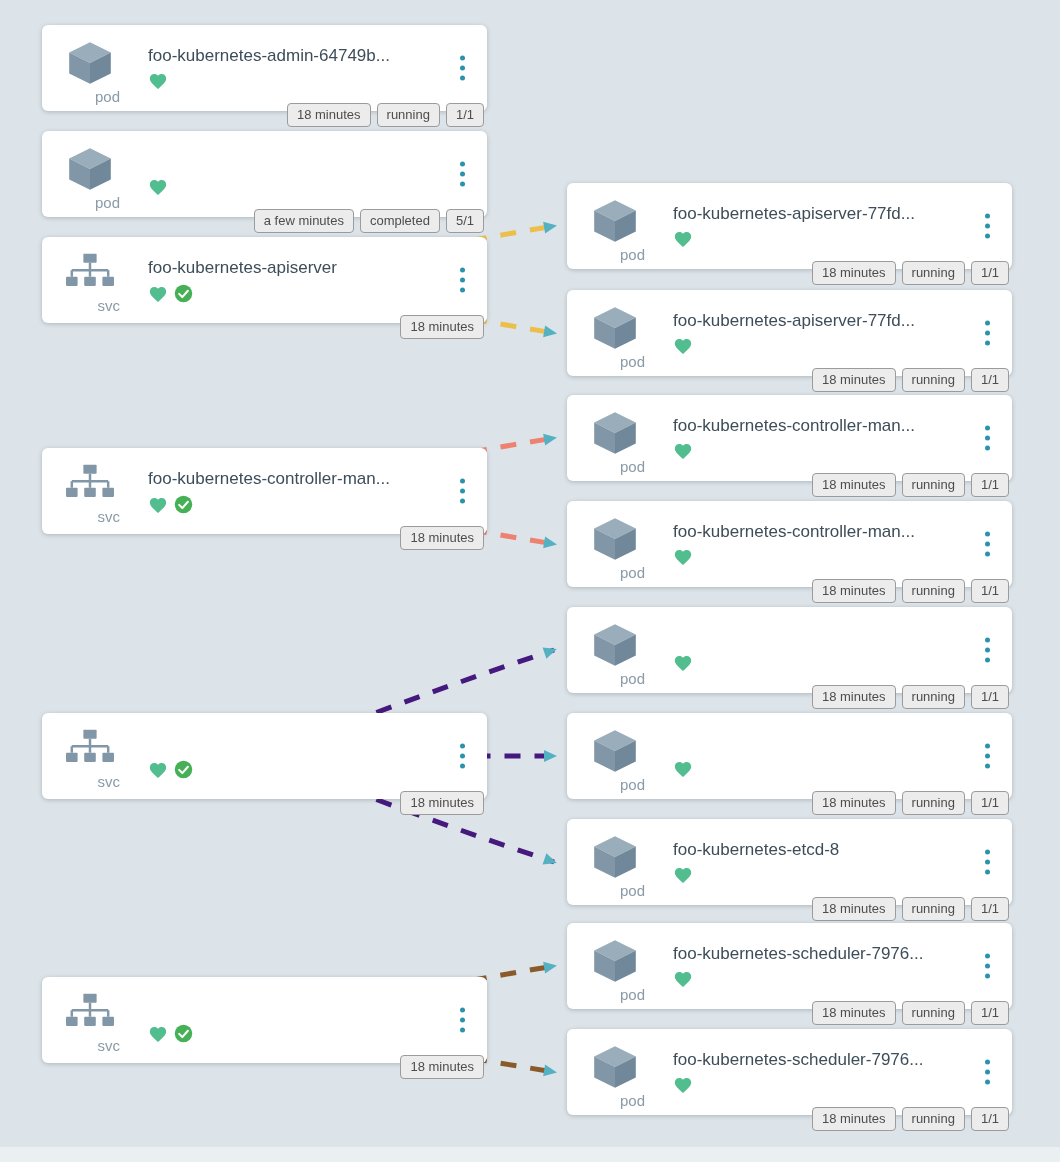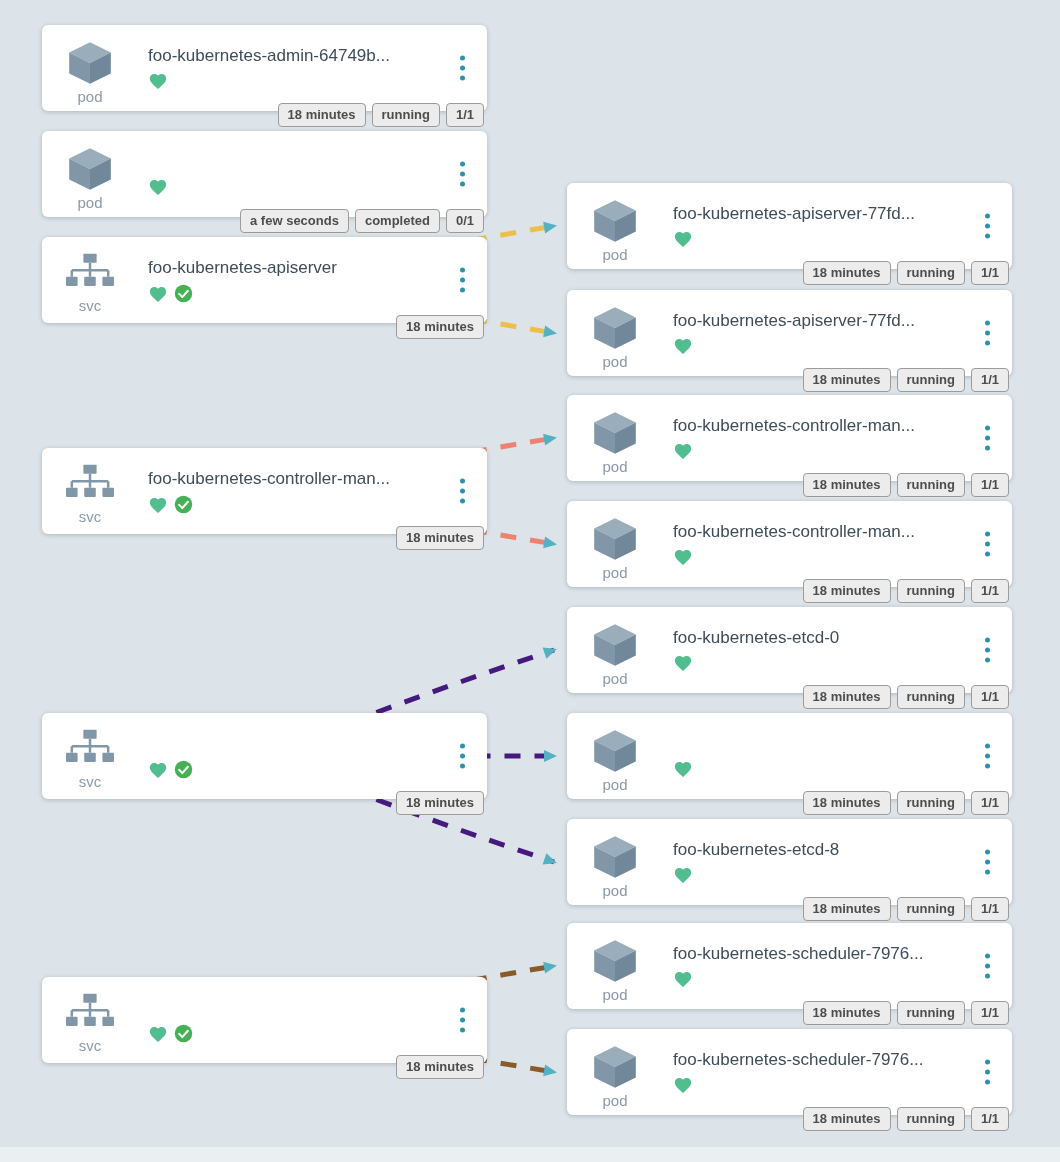--- a/index.html
+++ b/index.html
@@ -11,21 +11,21 @@
   #edges-layer { position:absolute; left:0; top:0; z-index:0; }
 
   .node-card {
     position:absolute;
     background: var(--card-bg);
     border-radius:6px;
     box-shadow: 0 1px 4px rgba(50,65,75,.28);
     z-index:1;
   }
 
-  .node-icon { position:absolute; left:18px; top:15px; width:60px; text-align:center; }
+  .node-icon { position:absolute; left:18px; top:15px; width:60px; text-align:right; }
   .node-icon svg { display:block; margin:0 auto; }
   .kind-label { font-size:15px; color: var(--kind-label); margin-top:2px; }
 
   .pod-face-top   { fill: var(--icon-top); }
   .pod-face-left  { fill: var(--icon-left); }
   .pod-face-right { fill: var(--icon-right); }
   .svc-shape { fill: var(--icon-left); }
   .svc-line  { stroke: var(--icon-left); stroke-width:3; fill:none; }
 
   .node-title {
@@ -45,21 +45,20 @@
   .kebab .dot { width:5px; height:5px; border-radius:50%; background: var(--kebab); }
 
   .badge-row { position:absolute; right:3px; top:78px; display:flex; gap:6px; z-index:2; }
   .badge {
     font-size:13px; line-height:16px; padding:3px 9px;
     background: var(--badge-bg);
     border:1px solid var(--badge-border);
     border-radius:4px;
     color: var(--badge-text);
     white-space:nowrap;
-    font-weight:bold;
   }
 
   .bottom-strip { position:absolute; left:0; right:0; bottom:0; height:15px; background: var(--footer-bg); z-index:0; }
 </style>
 </head>
 <body>
 
 <div id="stage" style="width: 1060px; height: 1162px;">
   <svg id="edges-layer" width="1060" height="1162" viewBox="0 0 1060 1162">
       <defs>
@@ -121,23 +120,23 @@
         <path d="M12 20.8l-1.45-1.32C5.4 14.86 2 11.78 2 8 2 4.92 4.42 2.5 7.5 2.5c1.74 0 3.41.81 4.5 2.09C13.09 3.31 14.76 2.5 16.5 2.5 19.58 2.5 22 4.92 22 8c0 3.78-3.4 6.86-8.55 11.5L12 20.8z"></path>
       </svg>
 
     </div>
     <div class="kebab">
       <span class="dot"></span>
       <span class="dot"></span>
       <span class="dot"></span>
     </div>
     <div class="badge-row">
-        <span class="badge">a few seconds</span>
+        <span class="badge">a few minutes</span>
         <span class="badge">completed</span>
-        <span class="badge">0/1</span>
+        <span class="badge">5/1</span>
       </div>
   </div>
     <div class="node-card" style="left: 42px; top: 237px; width: 445px; height: 86px;">
     <div class="node-icon">
 
       <svg width="50" height="43" viewBox="0 0 60 52" aria-hidden="true">
         <rect class="svc-shape" x="22" y="2" width="16" height="11" rx="1"></rect>
         <path class="svc-line" d="M30 13 V22 M8 22 H52 M8 22 V30 M30 22 V30 M52 22 V30"></path>
         <rect class="svc-shape" x="1" y="30" width="14" height="11" rx="1"></rect>
         <rect class="svc-shape" x="23" y="30" width="14" height="11" rx="1"></rect>
@@ -370,21 +369,20 @@
     <div class="node-card" style="left: 567px; top: 607px; width: 445px; height: 86px;">
     <div class="node-icon">
       <svg width="48" height="46" viewBox="0 0 60 56" aria-hidden="true">
         <polygon class="pod-face-top" points="30,2 56,15 30,28 4,15"></polygon>
         <polygon class="pod-face-left" points="4,15 30,28 30,54 4,41"></polygon>
         <polygon class="pod-face-right" points="56,15 30,28 30,54 56,41"></polygon>
       </svg>
 
       <div class="kind-label">pod</div>
     </div>
-    <div class="node-title">foo-kubernetes-etcd-0</div>
     <div class="health-row">
       <svg class="heart-icon" width="20" height="18" viewBox="0 0 24 22" aria-hidden="true">
         <path d="M12 20.8l-1.45-1.32C5.4 14.86 2 11.78 2 8 2 4.92 4.42 2.5 7.5 2.5c1.74 0 3.41.81 4.5 2.09C13.09 3.31 14.76 2.5 16.5 2.5 19.58 2.5 22 4.92 22 8c0 3.78-3.4 6.86-8.55 11.5L12 20.8z"></path>
       </svg>
 
     </div>
     <div class="kebab">
       <span class="dot"></span>
       <span class="dot"></span>
       <span class="dot"></span>

